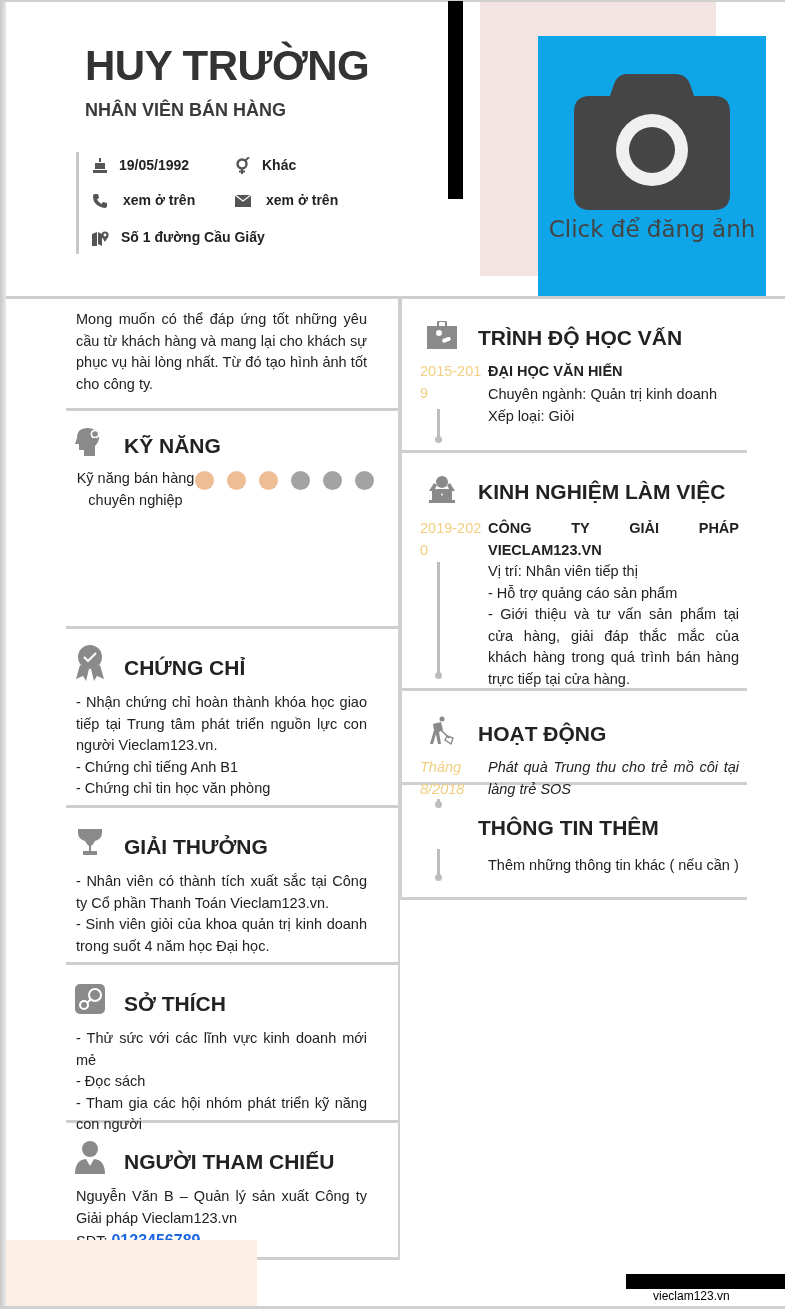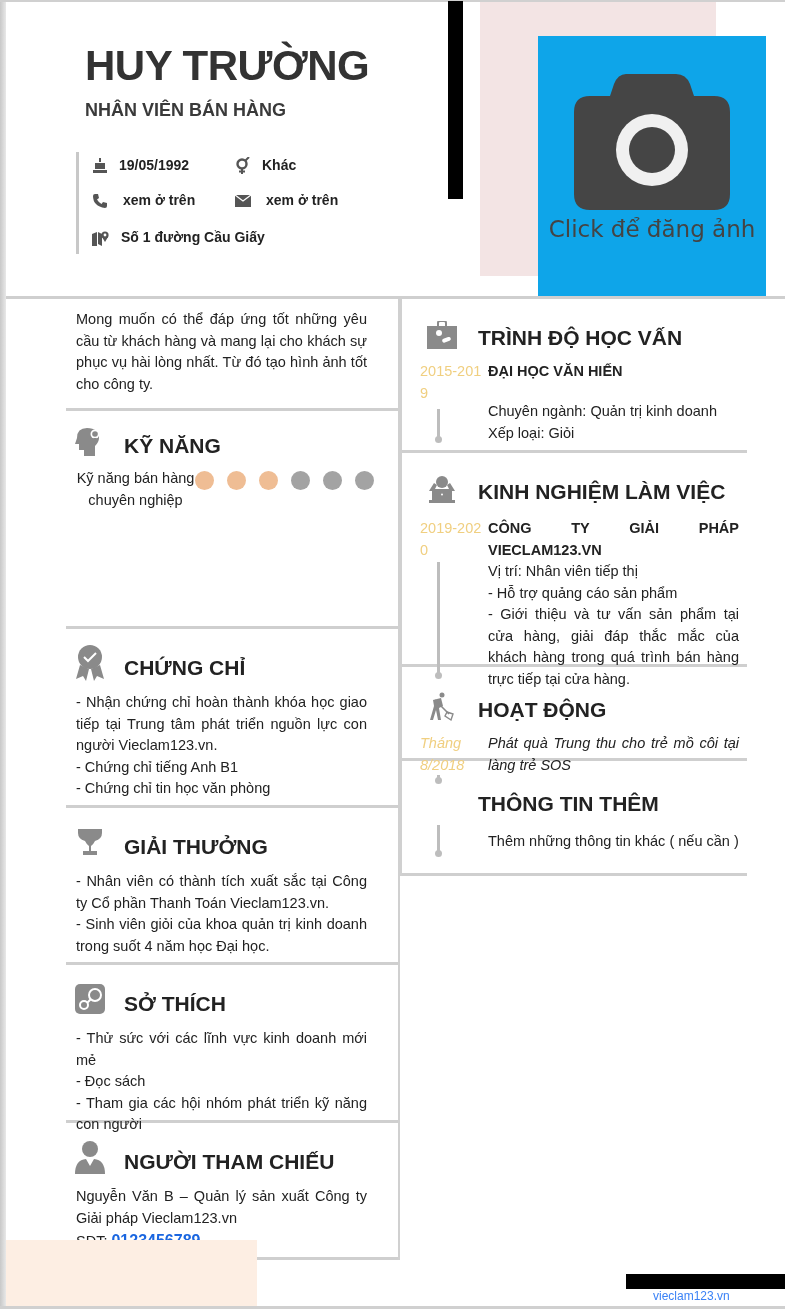--- a/index.html
+++ b/index.html
@@ -50,21 +50,21 @@
   .rhead .rtitle { font-size: 21px; font-weight: bold; color: #222; line-height: 26px; }
   .tl { position: relative; display: flex; margin-top: 10px; }
   .tl-date { width: 86px; padding-left: 18px; font-size: 14.5px; line-height: 21.5px; color: #f0cf80; position: relative; }
   .tl-line { position: absolute; left: 35px; width: 3px; background: #bdbdbd; }
   .tl-dot { position: absolute; left: 33px; width: 7px; height: 7px; border-radius: 50%; background: #bdbdbd; }
   .tl-body { width: 251px; font-size: 14.5px; line-height: 21.5px; color: #222; text-align: justify; }
   .tl-body .org { font-weight: bold; font-size: 14.5px; }
 
   .deco-peach { position: absolute; left: 6px; top: 1240px; width: 251px; height: 66px; background: #fdeee3; }
   .deco-bar { position: absolute; left: 626px; top: 1274px; width: 159px; height: 15px; background: #000; }
-  .watermark { position: absolute; left: 653px; top: 1289px; font-size: 12px; color: #3b82f6; }
+  .watermark { position: absolute; left: 653px; top: 1289px; font-size: 12px; color: #000000; }
 </style>
 </head>
 <body>
 
 <div class="page-edge-left"></div>
 <div class="page-edge-top"></div>
 
 <div class="name">HUY TRƯỜNG</div>
 <div class="job-title">NHÂN VIÊN BÁN HÀNG</div>
 
@@ -246,29 +246,29 @@
             <circle cx="12" cy="12" r="3" fill="#fff"></circle>
             <rect x="15" y="17" width="9" height="4" rx="2" fill="#fff" transform="rotate(-20 19 19)"></rect>
           </svg>
       </span>
       <span class="rtitle">TRÌNH ĐỘ HỌC VẤN</span>
     </div>
     <div class="tl">
       <div class="tl-date" style="width:86px;word-break:break-all;">2015-2019</div>
       <div class="tl-body">
         <div class="org">ĐẠI HỌC VĂN HIẾN</div>
-        <div style="margin-top:18px;">Chuyên ngành: Quản trị kinh doanh</div>
+        <div style="margin-top:1px;">Chuyên ngành: Quản trị kinh doanh</div>
         <div style="margin-top:1px;">Xếp loại: Giỏi</div>
       </div>
       <div class="tl-line" style="top:48px;height:30px;"></div>
       <div class="tl-dot" style="top:75px;"></div>
     </div>
   </div>
 
-  <div class="rsec" style="height:214px;">
+  <div class="rsec" style="height:238px;">
     <div class="rhead">
       <span class="rico">
         <svg width="30" height="28" viewBox="0 0 30 28">
             <circle cx="15" cy="7" r="6" fill="#8a8a8a"></circle>
             <path d="M2 16 L7 8 L10 10 L7 16 Z" fill="#8a8a8a"></path>
             <path d="M28 16 L23 8 L20 10 L23 16 Z" fill="#8a8a8a"></path>
             <rect x="5" y="14" width="20" height="11" fill="#8a8a8a"></rect>
             <rect x="2" y="25" width="26" height="3" fill="#8a8a8a"></rect>
             <circle cx="15" cy="19.5" r="1" fill="#fff"></circle>
           </svg>

